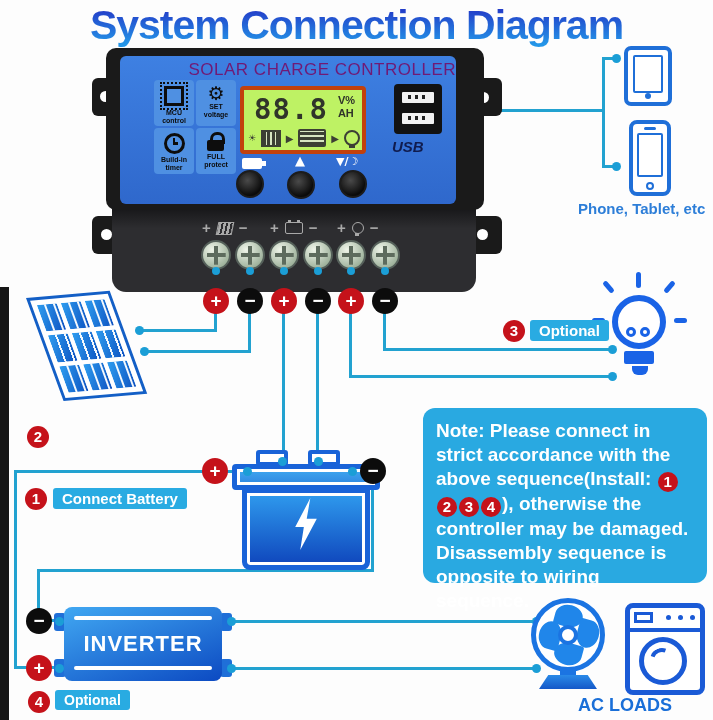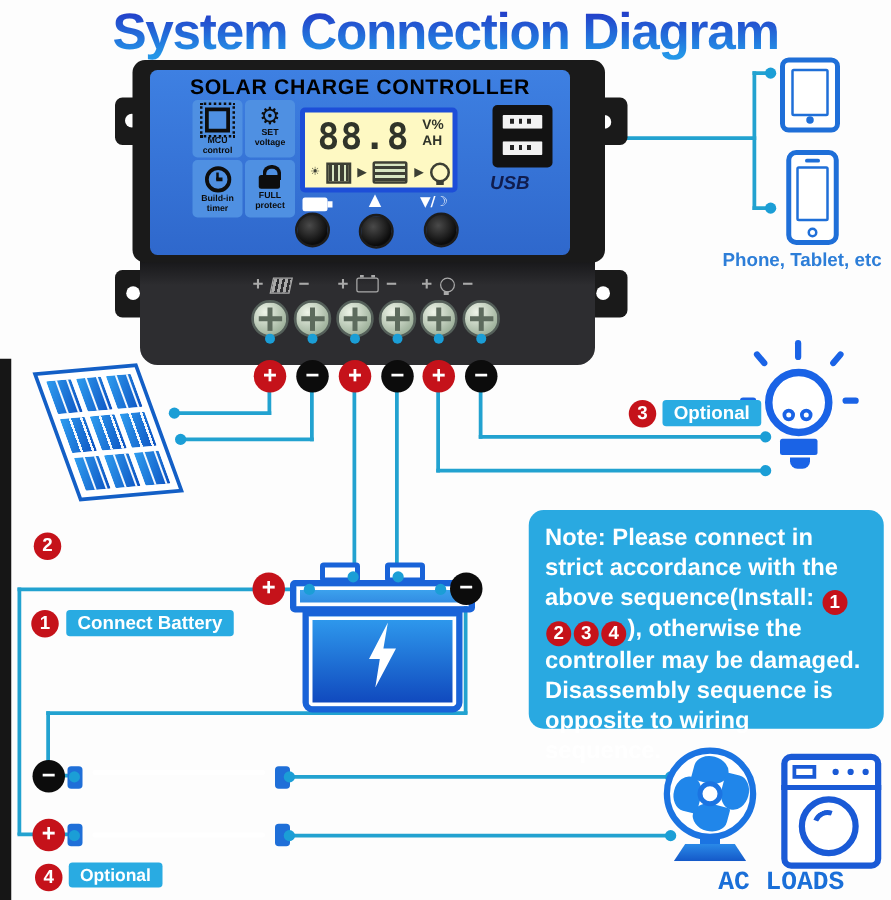--- a/index.html
+++ b/index.html
@@ -9,35 +9,35 @@
   .title{position:absolute;left:0;top:2px;width:713px;text-align:center;
          font-size:41px;font-weight:900;letter-spacing:-1px;
          background:linear-gradient(180deg,#2336c6 10%,#2496e8 90%);
          -webkit-background-clip:text;background-clip:text;color:transparent;}
   
   .ear{position:absolute;width:34px;height:38px;background:#1a1a1a;border-radius:6px;}
   .hole{position:absolute;width:11px;height:11px;background:#fff;border-radius:50%;}
   .ctl-body{position:absolute;left:106px;top:48px;width:378px;height:162px;background:#1a1a1a;border-radius:10px;}
   .ctl-face{position:absolute;left:120px;top:56px;width:336px;height:148px;border-radius:6px;
             background:linear-gradient(180deg,#3e80e2,#2f68cc);}
-  .ctl-title{position:absolute;left:120px;top:60px;width:336px;text-align:center;
-             font-size:17px;font-weight:bold;color:#000000;letter-spacing:.5px;}
+  .ctl-title{position:absolute;left:120px;top:60px;width:336px;text-align:right;
+             font-size:17px;font-weight:normal;color:#701a75;letter-spacing:.5px;}
   .badge{position:absolute;width:40px;height:46px;background:#4f90e2;border-radius:4px;
          display:flex;flex-direction:column;align-items:center;justify-content:flex-start;padding-top:3px;box-sizing:border-box;}
   .badge .txt{font-size:7px;line-height:8px;font-weight:bold;color:#0c0c0c;text-align:center;}
   .icon-chip{width:14px;height:14px;border:3px solid #0d0d0d;outline:2px dotted #0d0d0d;outline-offset:2px;margin:3px 0 3px;}
   .icon-gear{font-size:19px;line-height:20px;color:#0d0d0d;font-family:"DejaVu Sans",sans-serif;}
   .icon-clock{position:relative;width:15px;height:15px;border:3px solid #0d0d0d;border-radius:50%;margin:2px 0 2px;}
   .icon-clock:before{content:"";position:absolute;left:6px;top:2px;width:2.5px;height:6px;background:#0d0d0d;}
   .icon-clock:after{content:"";position:absolute;left:6px;top:6px;width:5px;height:2.5px;background:#0d0d0d;}
   .icon-lock{position:relative;width:20px;height:20px;margin:1px 0 1px;}
   .icon-lock .sh{position:absolute;left:4px;top:0;width:9px;height:9px;border:3px solid #0d0d0d;border-bottom:none;border-radius:7px 7px 0 0;}
   .icon-lock .bd{position:absolute;left:1px;top:8px;width:17px;height:11px;background:#0d0d0d;border-radius:2px;}
-  .lcd{position:absolute;left:240px;top:86px;width:126px;height:68px;background:#fef9c3;
-       border:4px solid #1d4ed8;border-radius:4px;box-sizing:border-box;}
+  .lcd{position:absolute;left:240px;top:86px;width:126px;height:68px;background:#bef264;
+       border:4px solid #c2410c;border-radius:4px;box-sizing:border-box;}
   .lcd-digits{position:absolute;left:10px;top:2px;font-family:"DejaVu Sans Mono",monospace;
               font-weight:bold;font-size:29px;color:#30342a;letter-spacing:1px;}
   .lcd-units{position:absolute;right:7px;top:4px;font-size:11px;font-weight:bold;color:#30342a;line-height:13px;text-align:left;}
   .lcd-flow{position:absolute;left:4px;bottom:3px;width:112px;display:flex;align-items:center;justify-content:space-between;}
   .fl-sun{font-size:9px;color:#3c3f34;font-family:"DejaVu Sans",sans-serif;}
   .fl-panel{width:16px;height:13px;border:2px solid #3c3f34;background:
       repeating-linear-gradient(90deg,#3c3f34 0 3px,#d7e5c1 3px 4.5px);}
   .fl-arrow{font-size:10px;color:#3c3f34;font-family:"DejaVu Sans",sans-serif;}
   .fl-batt{width:24px;height:14px;border:2.5px solid #3c3f34;border-radius:2px;position:relative;
       background:repeating-linear-gradient(0deg,#3c3f34 0 2.5px,#d7e5c1 2.5px 5px);}
@@ -128,21 +128,21 @@
   .w-arc{position:absolute;left:650px;top:648px;width:24px;height:24px;border:4px solid transparent;border-top-color:#1a5ad6;border-radius:50%;transform:rotate(-25deg);box-sizing:border-box;}
   
   .tablet{position:absolute;left:624px;top:46px;width:48px;height:60px;border:4px solid #1f6fd8;border-radius:7px;background:#fff;box-sizing:border-box;}
   .tab-scr{position:absolute;left:5px;top:5px;width:30px;height:38px;border:2.5px solid #1f6fd8;border-radius:2px;box-sizing:border-box;}
   .tab-home{position:absolute;left:17px;bottom:3px;width:6px;height:6px;border-radius:50%;background:#1f6fd8;}
   .phone{position:absolute;left:629px;top:120px;width:42px;height:76px;border:4px solid #1f6fd8;border-radius:8px;background:#fff;box-sizing:border-box;}
   .ph-scr{position:absolute;left:4px;top:9px;width:26px;height:44px;border:2.5px solid #1f6fd8;border-radius:2px;box-sizing:border-box;}
   .ph-spk{position:absolute;left:11px;top:3px;width:12px;height:3px;border-radius:2px;background:#1f6fd8;}
   .ph-home{position:absolute;left:13px;bottom:2px;width:8px;height:8px;border:2.5px solid #1f6fd8;border-radius:50%;box-sizing:border-box;}
   .devices-label{position:absolute;left:578px;top:200px;font-size:15px;font-weight:bold;color:#2d7ed8;white-space:nowrap;}
-  .ac-label{position:absolute;left:560px;top:695px;width:130px;text-align:center;font-size:21px;font-weight:bold;color:#1a6fd8;font-family:Liberation Mono, monospace;}
+  .ac-label{position:absolute;left:560px;top:695px;width:130px;text-align:center;font-size:18px;font-weight:bold;color:#1a6fd8;}
   .left-strip{position:absolute;left:0;top:287px;width:9px;height:433px;background:#161616;}
 </style>
 </head>
 <body>
 
 <div class="stage">
 
   <div class="title">System Connection Diagram</div>
 
   <div class="wire" style="left:214px;top:270px;width:3px;height:62px;"></div>
@@ -324,20 +324,23 @@
   <div class="chip" style="left:530px;top:320px;">Optional</div>
 
   <div class="note">
     <span>Note: Please connect in strict accordance with the above sequence(Install: </span><span class="seq">1</span><span class="seq">2</span><span class="seq">3</span><span class="seq">4</span><span>), otherwise the controller may be damaged. Disassembly sequence is opposite to wiring sequence.</span>
   </div>
 
   <div class="inv-tab" style="left:54px;top:613px;"></div>
   <div class="inv-tab" style="left:54px;top:659px;"></div>
   <div class="inv-tab" style="left:220px;top:613px;"></div>
   <div class="inv-tab" style="left:220px;top:659px;"></div>
+  <div class="inv">
+      <span>INVERTER</span>
+    </div>
   <div class="inv-line" style="top:616px;"></div>
   <div class="inv-line" style="top:666px;"></div>
   <span class="dot" style="left:55px;top:617px;"></span>
   <span class="dot" style="left:55px;top:664px;"></span>
   <span class="dot" style="left:227px;top:617px;"></span>
   <span class="dot" style="left:227px;top:664px;"></span>
   <div class="conn blk" style="left:26px;top:608px;">−</div>
   <div class="conn red" style="left:26px;top:655px;">+</div>
 
   <div class="stepnum" style="left:28px;top:691px;">4</div>

